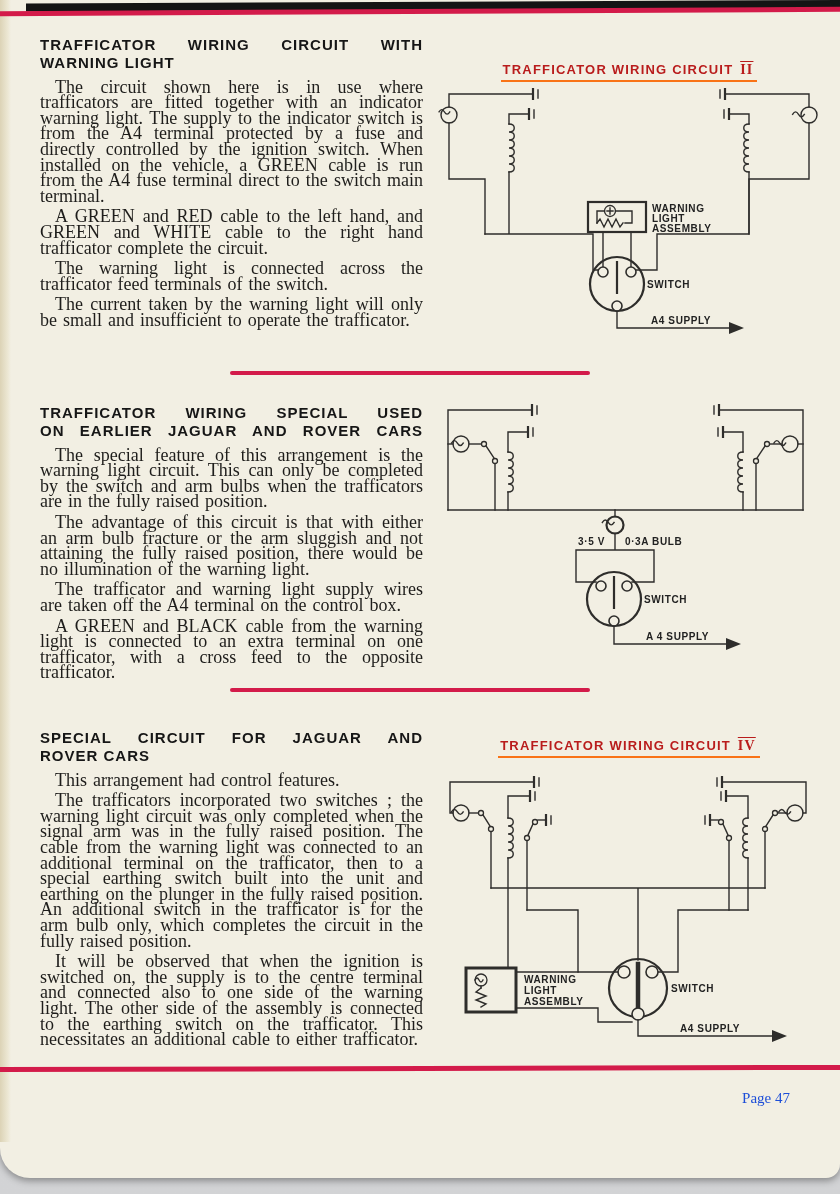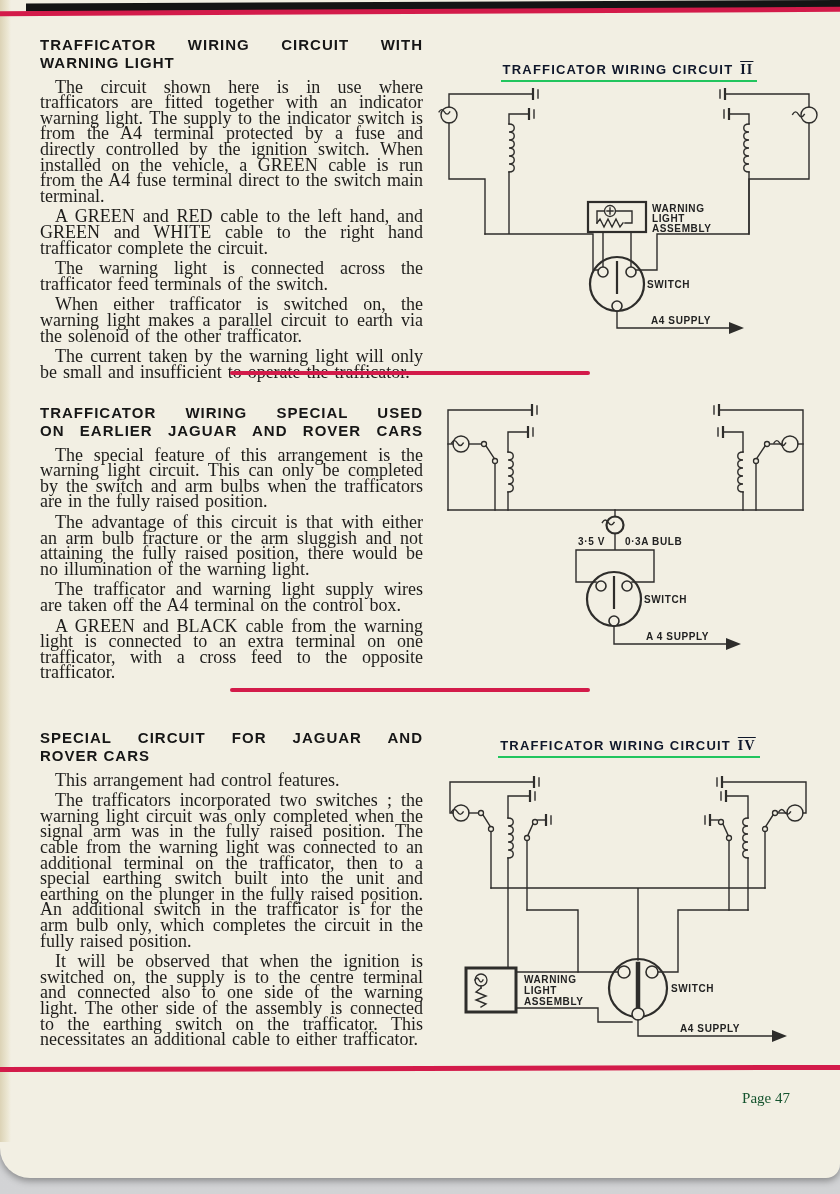--- a/index.html
+++ b/index.html
@@ -22,54 +22,53 @@
   .text-col h2{margin:0 0 7px 0;font-size:15px;font-weight:700;letter-spacing:1px;
                line-height:1.22;color:#161616;}
   .hl{display:block;}
   .hl.spread{text-align:justify;text-align-last:justify;}
   .text-col p{margin:0 0 5px 0;font-family:"Liberation Serif",serif;font-size:18px;
               line-height:15.6px;text-align:justify;text-indent:15px;word-spacing:1.5px;}
 
   .diagram{position:absolute;color:#1e1d1b;}
   .dg-title{text-align:center;margin-bottom:2px;}
   .dg-title .tt{display:inline-block;font-size:13px;font-weight:700;letter-spacing:1.2px;
-                border-bottom:2px solid #22c55e;padding:0 2px 2px 2px;color:#0f172a;}
+                border-bottom:2px solid #f97316;padding:0 2px 2px 2px;color:#b91c1c;}
   .dg-title .numeral{font-family:"Liberation Serif",serif;font-weight:700;font-size:14px;
                      text-decoration:overline;padding:0 2px;}
   svg{display:block;}
   svg .w{stroke:#2e2d2b;stroke-width:1.4;fill:none;stroke-linecap:square;}
   svg .w2{stroke:#2e2d2b;stroke-width:2.2;fill:none;}
   svg .w3{stroke:#2e2d2b;stroke-width:3;fill:none;}
   svg .term{stroke:#2e2d2b;stroke-width:1.6;fill:#f2efe3;}
   svg .dot{stroke:#2e2d2b;stroke-width:1.3;fill:#f2efe3;}
   svg .lbl{font-family:"Liberation Sans",sans-serif;font-size:10px;font-weight:700;
            letter-spacing:.6px;fill:#222;}
   svg .fill{fill:#2e2d2b;stroke:none;}
 
   .footer{position:absolute;left:0;right:50px;top:1090px;text-align:right;
-          font-family:"Liberation Serif",serif;font-size:15px;color:#14532d;}
+          font-family:"Liberation Serif",serif;font-size:15px;color:#1d4ed8;}
 </style>
 </head>
 <body>
 
 <div class="stage">
   <div class="paper">
     <div class="spine"></div>
     <div class="top-black"></div>
     <div class="rule-red rule-top"></div>
 
     <section class="text-col" style="top:36px">
       <h2>
         <span class="hl spread">TRAFFICATOR WIRING CIRCUIT WITH</span>
         <span class="hl">WARNING LIGHT</span>
       </h2>
       <p>The circuit shown here is in use where trafficators are fitted together with an indicator warning light. The supply to the indicator switch is from the A4 terminal protected by a fuse and directly controlled by the ignition switch.  When installed on the vehicle, a GREEN cable is run from the A4 fuse terminal direct to the switch main terminal.</p>
       <p>A GREEN and RED cable to the left hand, and GREEN and WHITE cable to the right hand trafficator complete the circuit.</p>
       <p>The warning light is connected across the trafficator feed terminals of the switch.</p>
-      <p>When either trafficator is switched on, the warning light makes a parallel circuit to earth via the solenoid of the other trafficator.</p>
       <p>The current taken by the warning light will only be small and insufficient to operate the trafficator.</p>
     </section>
 
     <div class="diagram" style="left:433px;top:60px;width:392px">
       <div class="dg-title">
         <span class="tt"><span>TRAFFICATOR WIRING CIRCUIT</span>
           <span class="numeral">II</span></span>
       </div>
       <svg width="392" height="268" viewBox="0 0 392 268">
 

